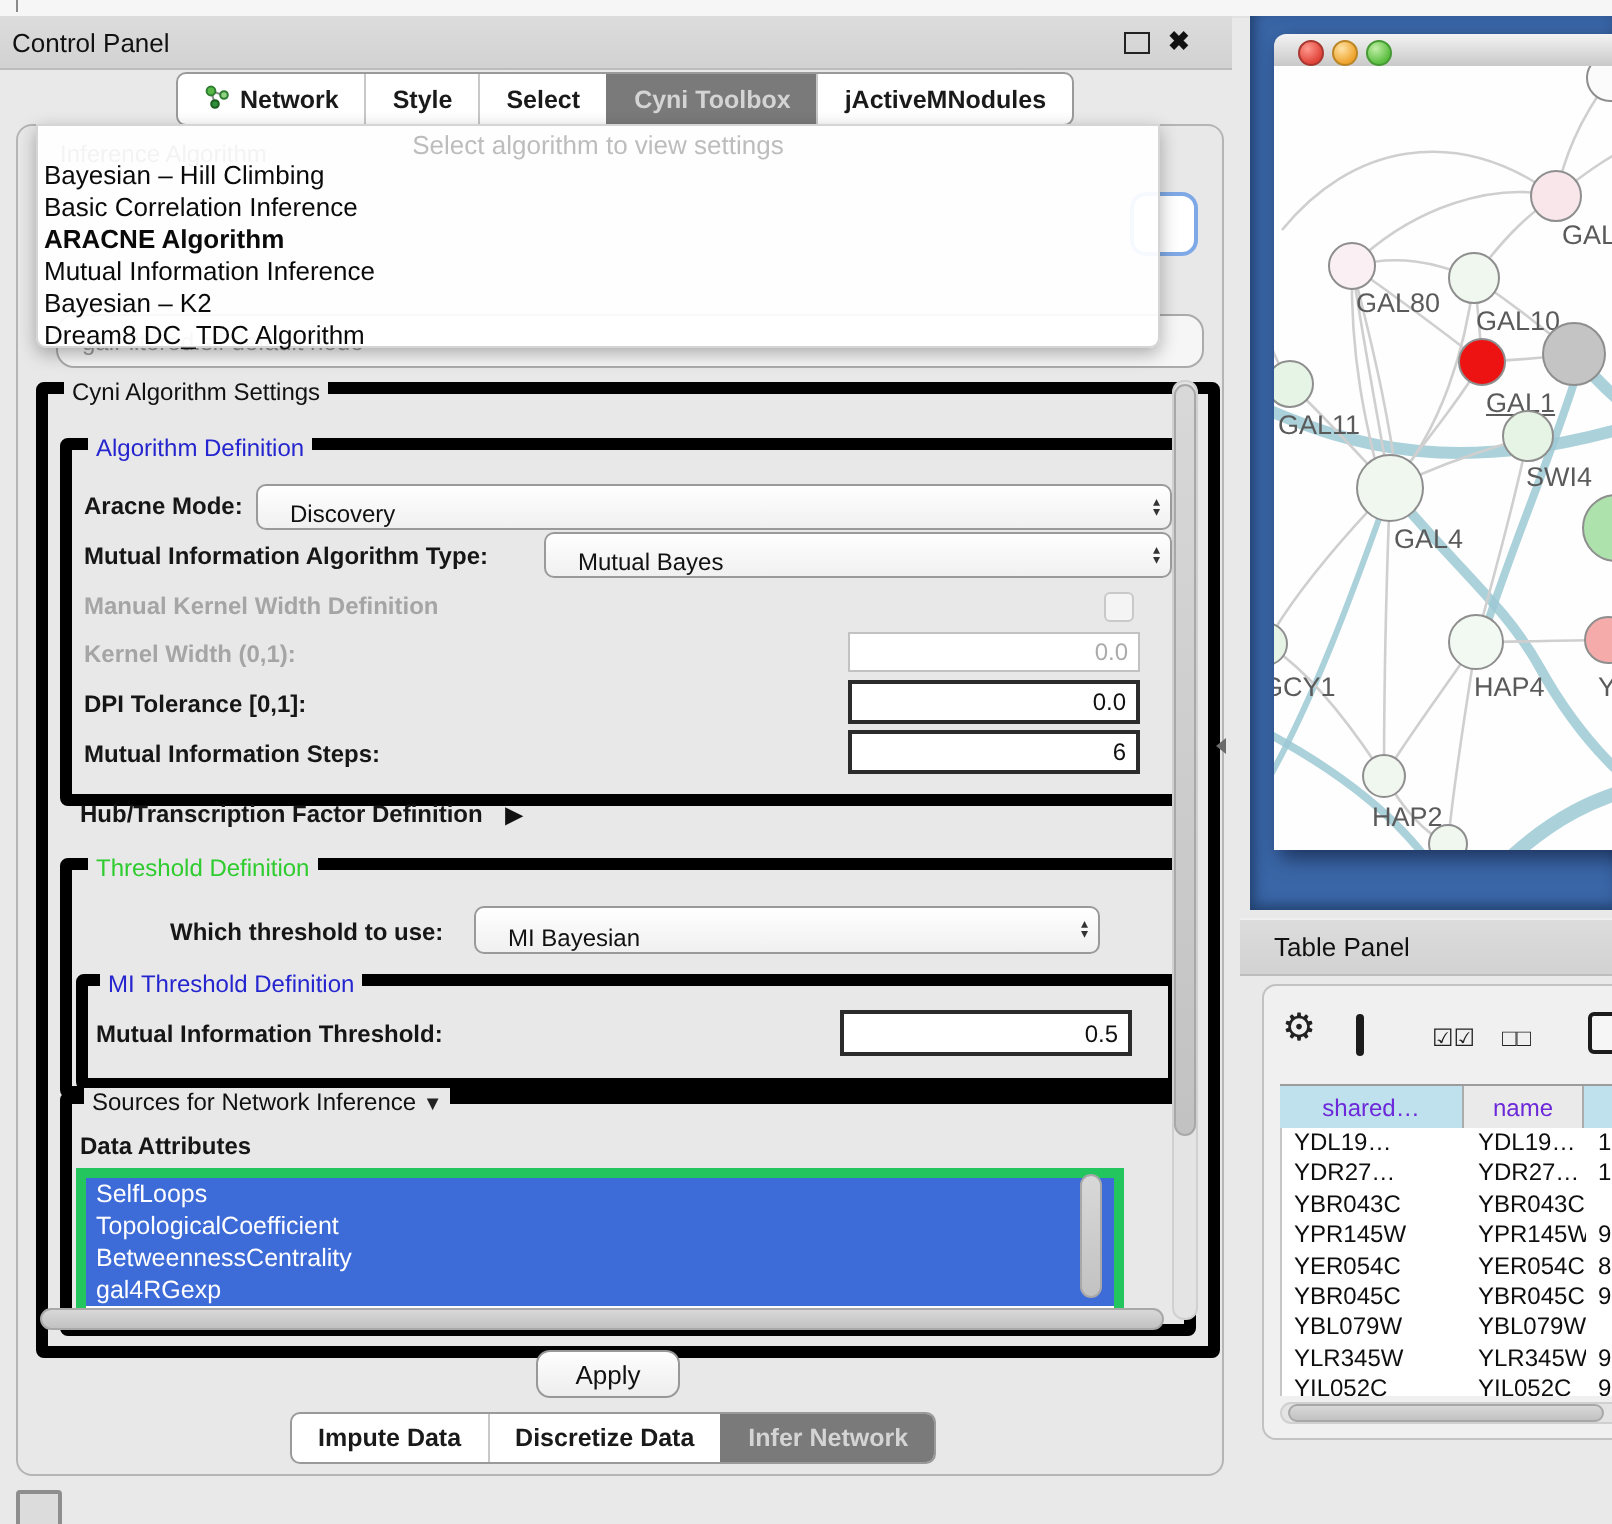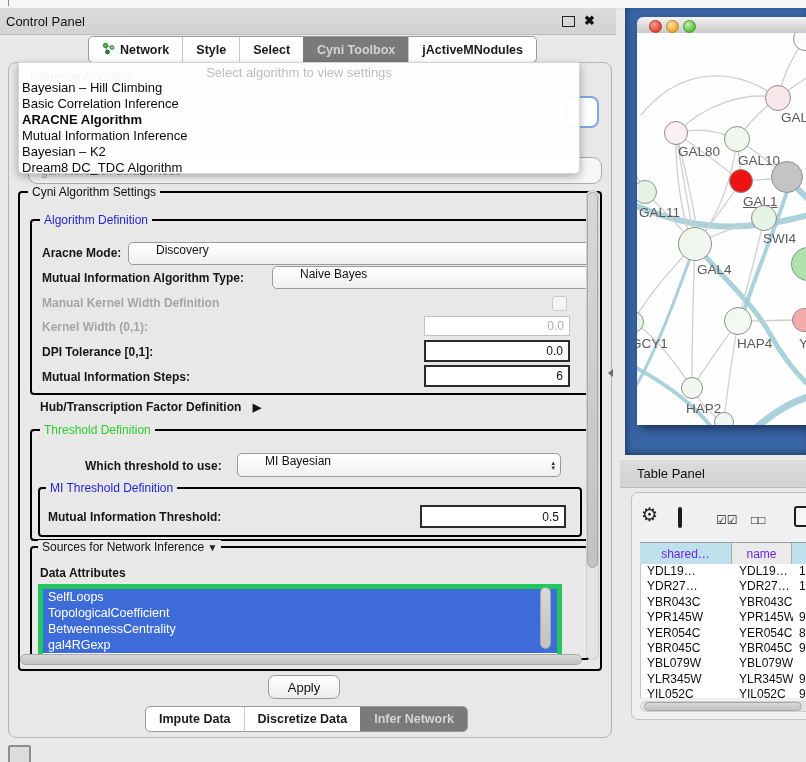--- a/index.html
+++ b/index.html
@@ -27,30 +27,30 @@
             box-shadow:0 3px 9px rgba(0,0,0,0.3);z-index:50}
   .dd-hint{font-size:13px;color:#BDBDBD;text-align:center;height:15px;line-height:15px;margin-top:2px}
   .dd-item{font-size:13px;color:#0A0A0A;height:16px;line-height:16px;padding-left:3px;white-space:nowrap}
   .dd-item.bold{font-weight:bold}
   
   .ghost-combo{background:#F6F6F6;border:1px solid #ABABAB;border-radius:9px;z-index:1;
                font-size:12px;color:#9B9B9B;display:flex;align-items:center;padding-left:12px}
   .ghost-focus{background:#FFF;border:2.5px solid #7FA9E6;border-radius:8px;z-index:1}
   .ghost-label{font-size:12px;color:#555;z-index:1}
   
-  .groupbox{border:2px solid #000000;border-radius:4px}
+  .groupbox{border:6px solid #000000;border-radius:4px}
   .legend{position:absolute;top:-8px;background:#E8E8E8;padding:0 4px;font-size:12px;white-space:nowrap}
   .legend.black{color:#111}
   .legend.blue{color:#2525CF}
   .legend.green{color:#2FCC2F}
   .lbl{font-size:12px;font-weight:bold;color:#161616;white-space:nowrap}
   .lbl.disabled{color:#A5A5A5}
   
   .combo{background:linear-gradient(#FFFFFF,#F0F0F0);border:1px solid #9A9A9A;border-radius:5px;
-         font-size:12px;color:#111;display:flex;align-items:flex-start;padding-left:27px;position:absolute}
+         font-size:12px;color:#111;display:flex;align-items:flex-end;padding-left:16px;position:absolute}
   .spin{position:absolute;right:5px;top:0;bottom:0;display:flex;flex-direction:column;
         align-items:center;justify-content:center;font-size:7px;line-height:5px;color:#333}
   .spin::before{content:"▴"} .spin::after{content:"▾"}
   
   .field{background:#FFF;border:2px solid #2B2B2B;font-size:12px;color:#111;display:flex;
          align-items:center;justify-content:flex-end;padding-right:5px;position:absolute;box-sizing:border-box}
   .field.disabled{border:1px solid #C2C2C2;color:#ABABAB}
   .checkbox{border:1.5px solid #C9C9C9;border-radius:3px;background:#F4F4F4}
   
   .attrlist{background:#FFF;border:5px solid #22c55e;overflow:hidden}
@@ -158,21 +158,21 @@
 </div>
 
 <div class="abs lbl" style="left:42px;top:246px">Aracne Mode:</div>
 <div class="combo" style="left:128px;top:242px;width:440px;height:21px">
   <span>Discovery</span>
   <span class="spin"></span>
 </div>
 
 <div class="abs lbl" style="left:42px;top:271px">Mutual Information Algorithm Type:</div>
 <div class="combo" style="left:272px;top:266px;width:296px;height:21px">
-  <span>Naive Bayes</span>
+  <span>Mutual Bayes</span>
   <span class="spin"></span>
 </div>
 
 <div class="abs lbl disabled" style="left:42px;top:296px">Manual Kernel Width Definition</div>
 <div class="abs checkbox" style="left:552px;top:296px;width:13px;height:13px"></div>
 
 <div class="abs lbl disabled" style="left:42px;top:320px">Kernel Width (0,1):</div>
 <div class="field disabled" style="left:424px;top:316px;width:146px;height:20px">
   <span>0.0</span>
 </div>

